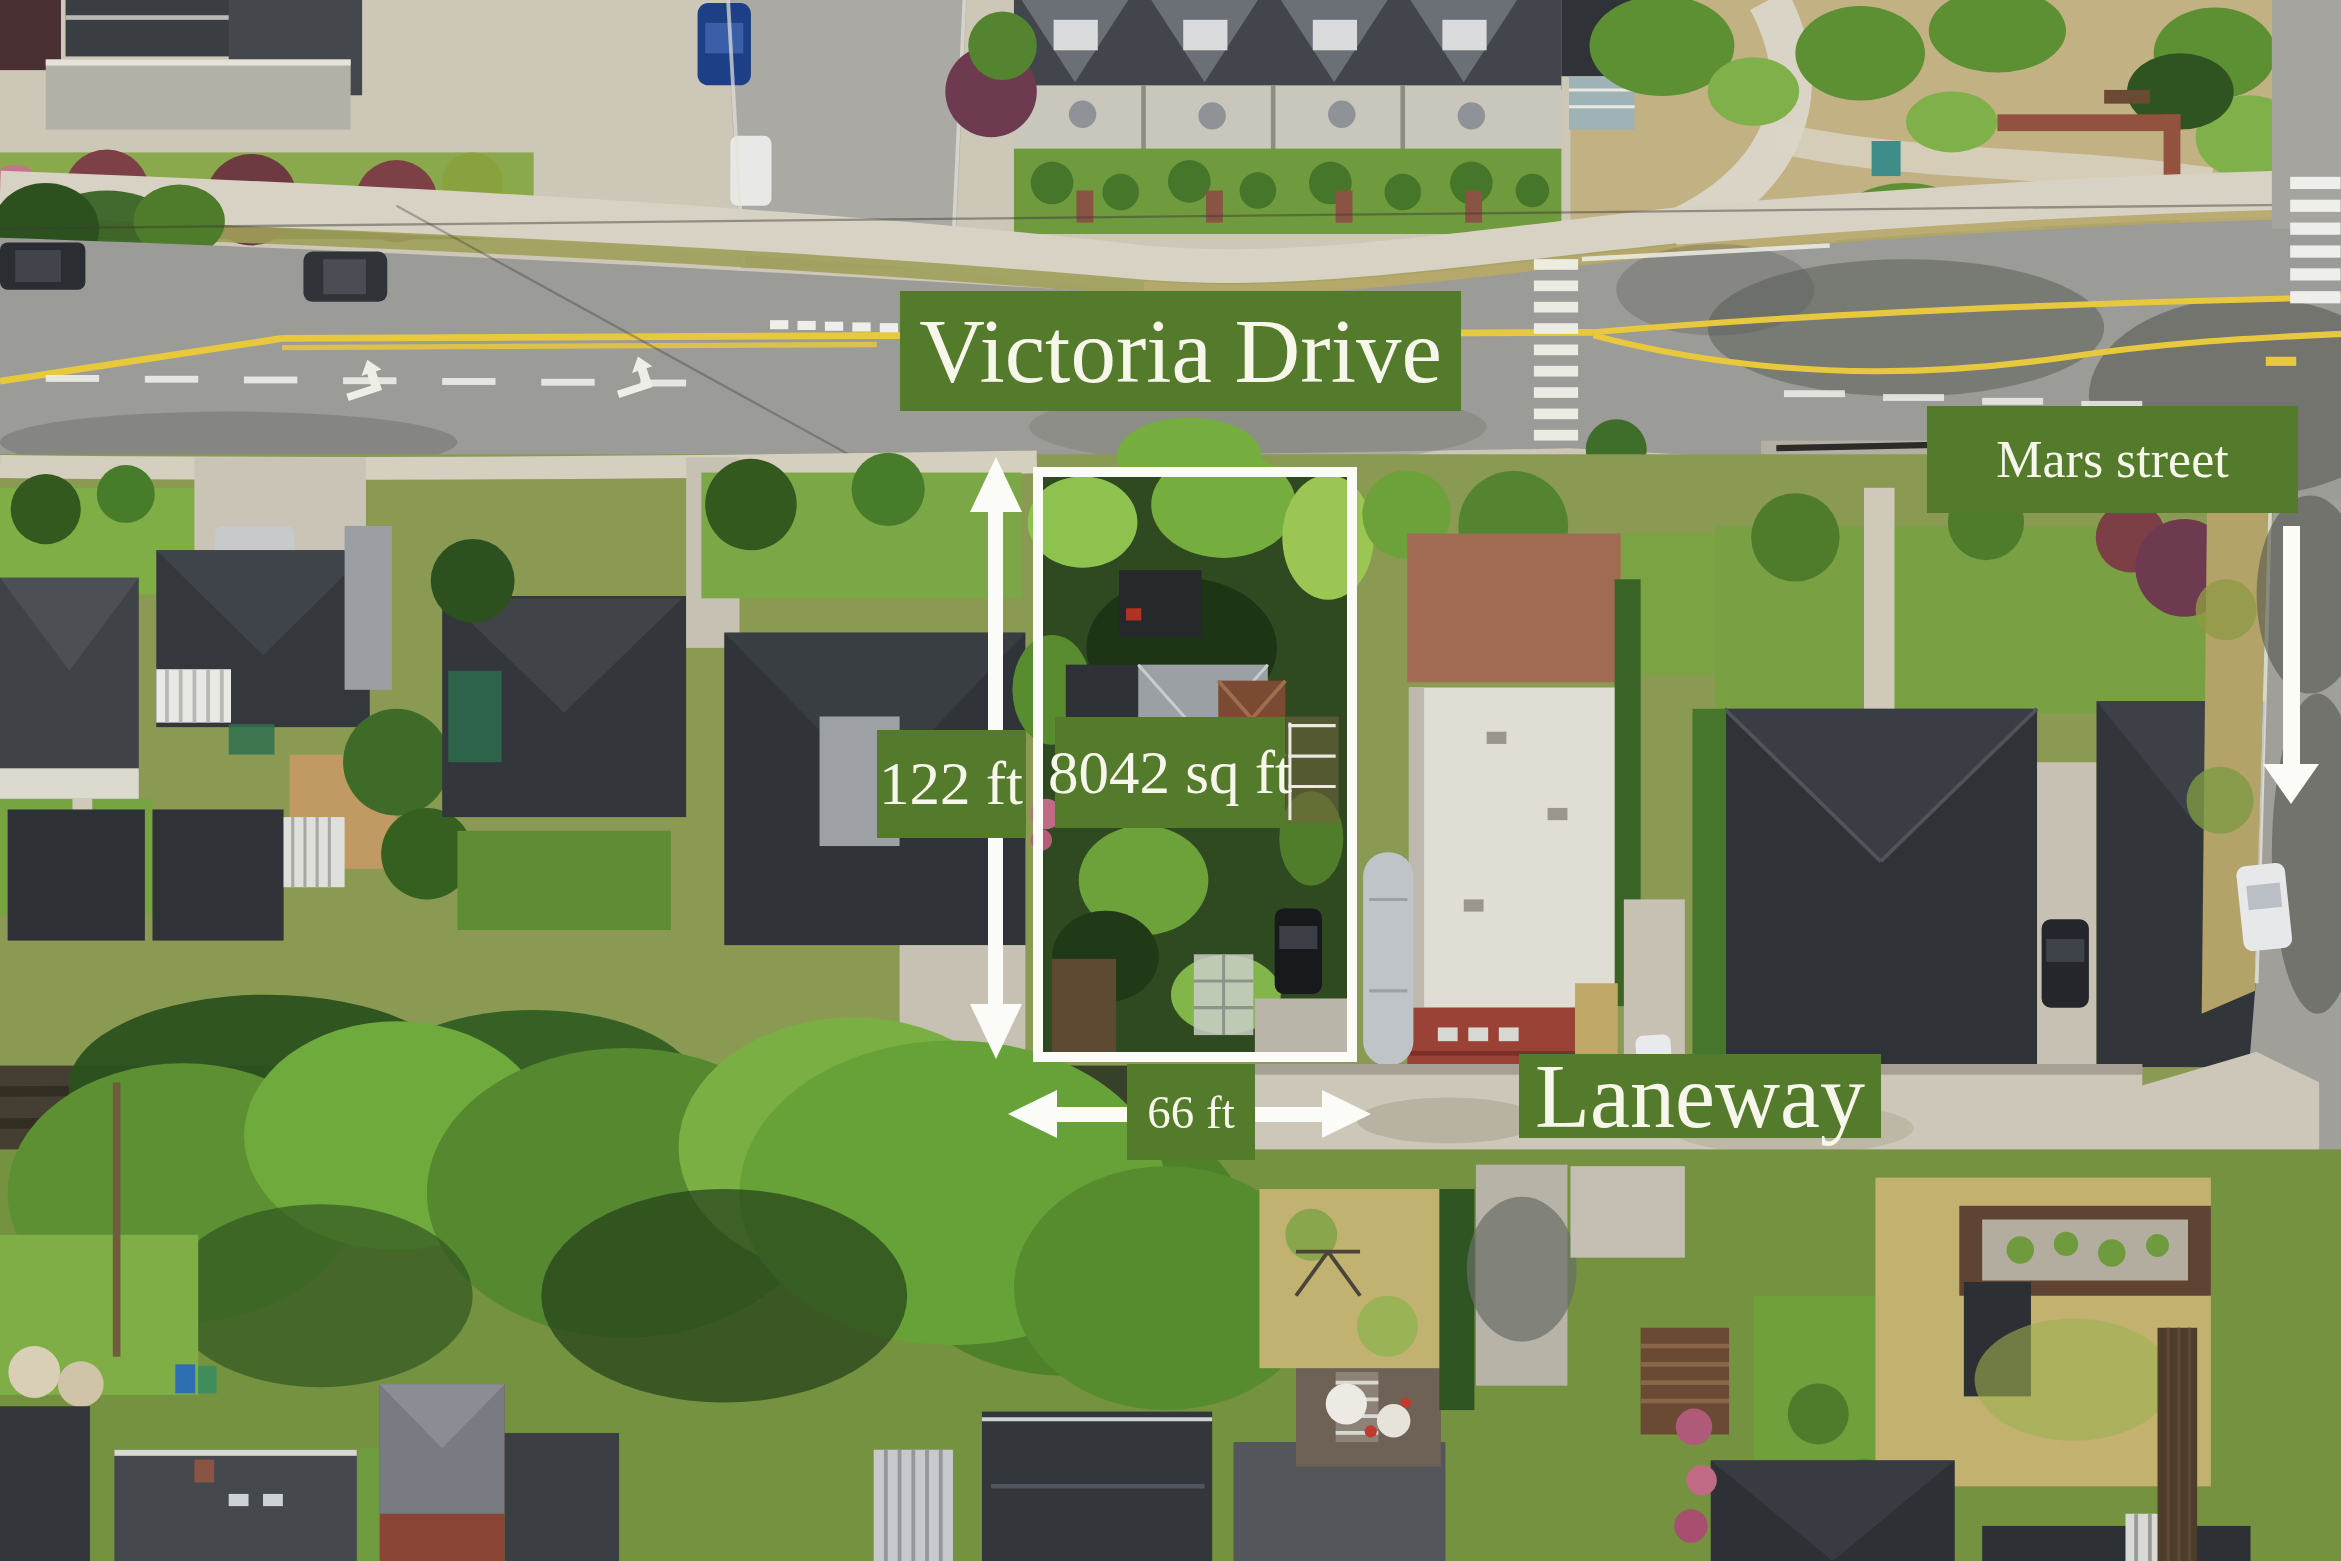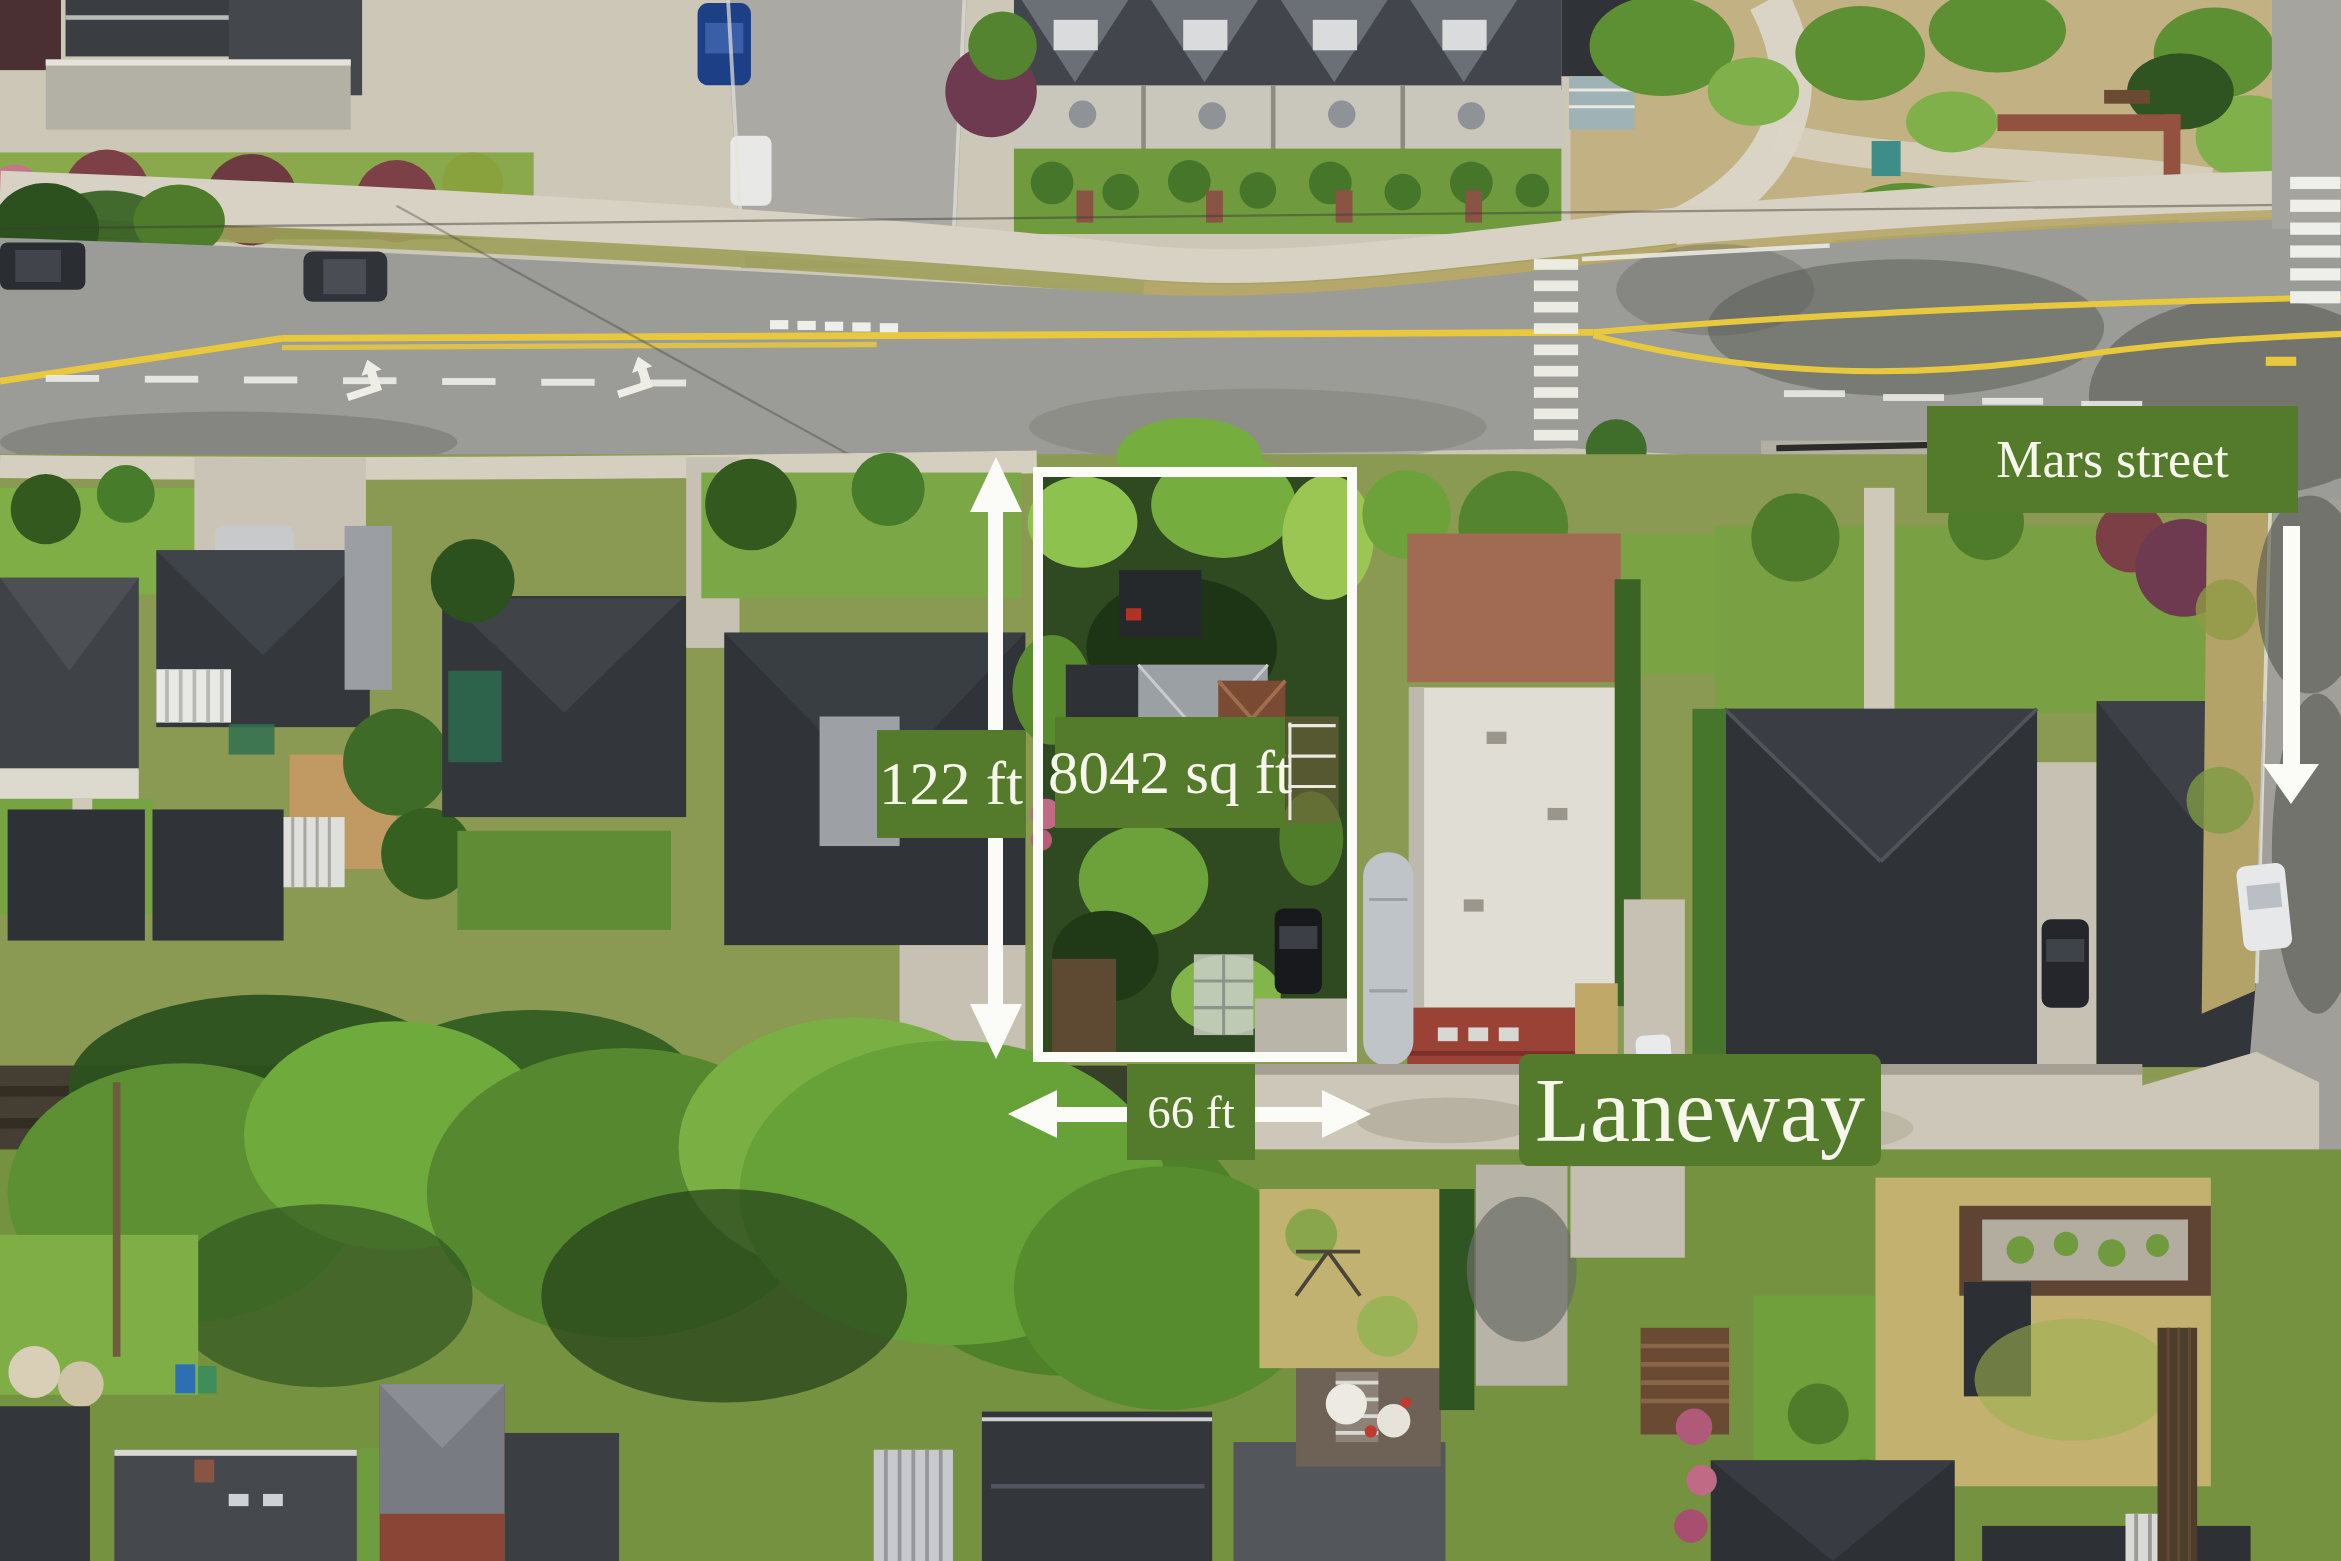--- a/index.html
+++ b/index.html
@@ -33,21 +33,21 @@
   #mars-arrow{position:absolute;left:2263px;top:526px;width:56px;height:278px;}
   #mars-arrow .shaft{position:absolute;left:20px;top:0;width:17px;height:241px;background:#fbfbf7;}
   #mars-arrow .head-down{position:absolute;left:0;bottom:0;width:0;height:0;
      border-left:28px solid transparent;border-right:28px solid transparent;
      border-top:40px solid #fbfbf7;}
   #lbl-victoria{left:900px;top:291px;width:561px;height:120px;font-size:91px;}
   #lbl-mars{left:1927px;top:406px;width:371px;height:107px;font-size:52px;}
   #lbl-depth{left:877px;top:730px;width:148px;height:108px;font-size:61px;}
   #lbl-area{left:1055px;top:717px;width:230px;height:111px;font-size:61px;}
   #lbl-width{left:1127px;top:1064px;width:128px;height:96px;font-size:47px;}
-  #lbl-laneway{left:1519px;top:1054px;width:362px;height:112px;font-size:90px;border-radius:10px;}
+  #lbl-laneway{left:1519px;top:1054px;width:362px;height:84px;font-size:90px;}
 </style>
 </head>
 <body>
 
 <div id="stage">
 
 <svg id="scene" viewBox="0 0 3072 2048" preserveAspectRatio="none">
 
   <rect x="0" y="0" width="3072" height="2048" fill="#8f9a5d"></rect>
   <rect x="0" y="0" width="3072" height="620" fill="#cdc7b8"></rect>
@@ -567,20 +567,21 @@
   <div class="head-left"></div>
   <div class="shaft"></div>
   <div class="head-right"></div>
 </div>
 
 <div id="mars-arrow">
   <div class="shaft"></div>
   <div class="head-down"></div>
 </div>
 
+<div class="label" id="lbl-victoria">Victoria Drive</div>
 
 <div class="label" id="lbl-mars">Mars street</div>
 
 <div class="label" id="lbl-depth">122 ft</div>
 
 <div class="label" id="lbl-area">8042 sq ft</div>
 
 <div class="label" id="lbl-width">66 ft</div>
 
 <div class="label" id="lbl-laneway">Laneway</div>

